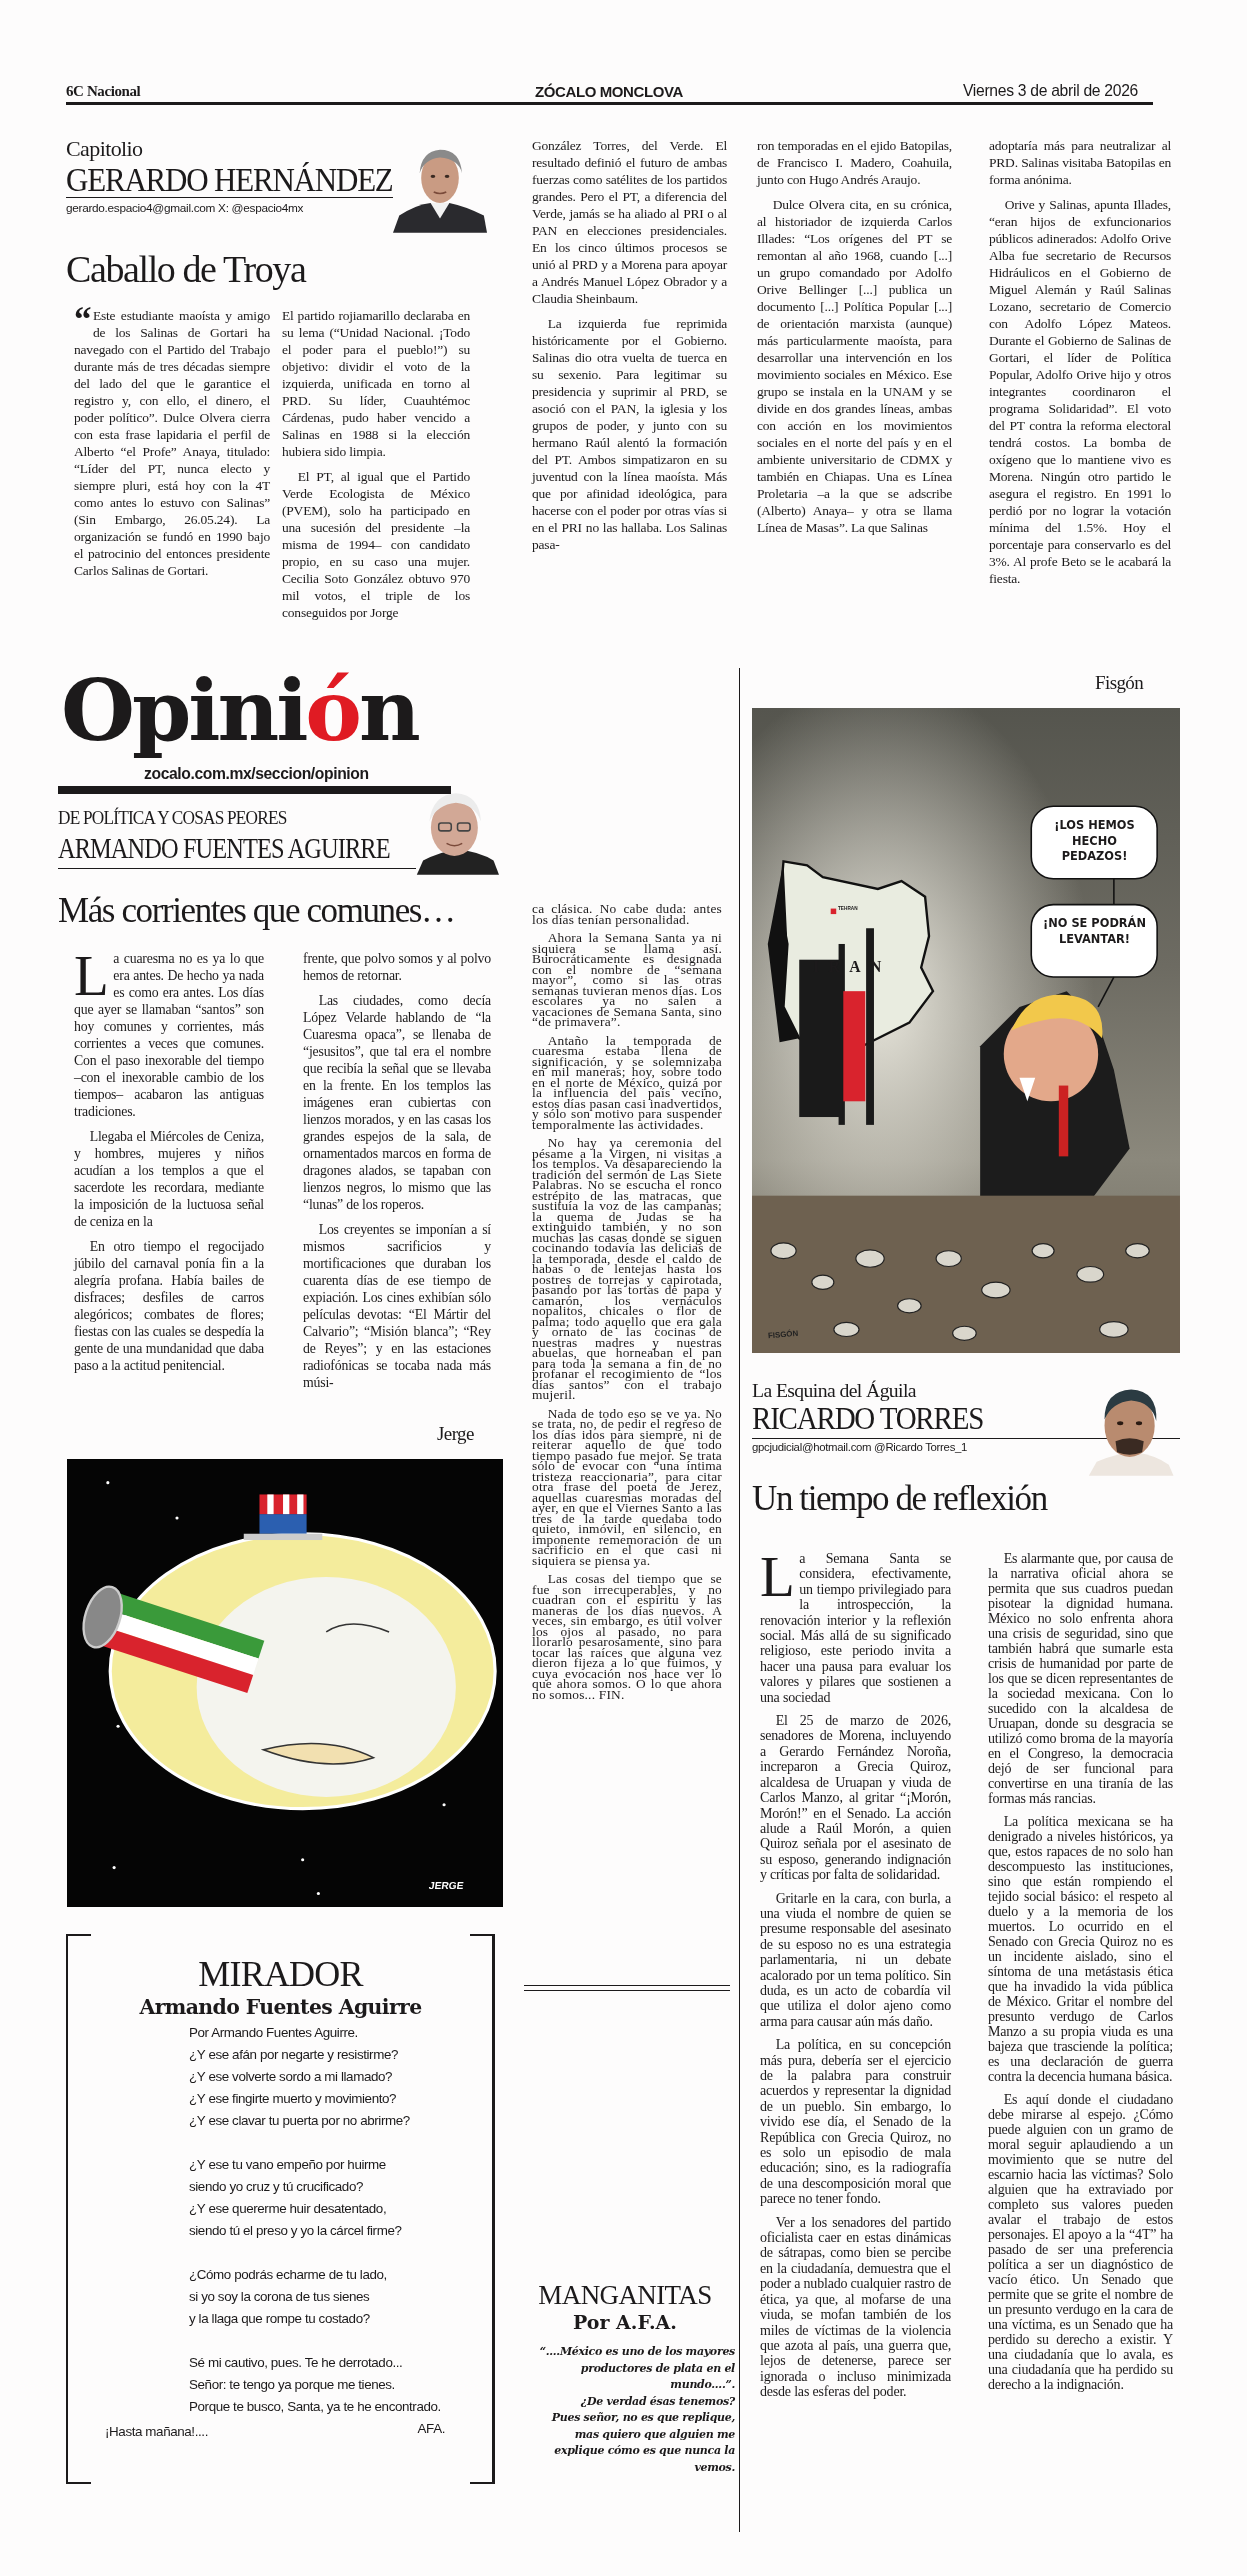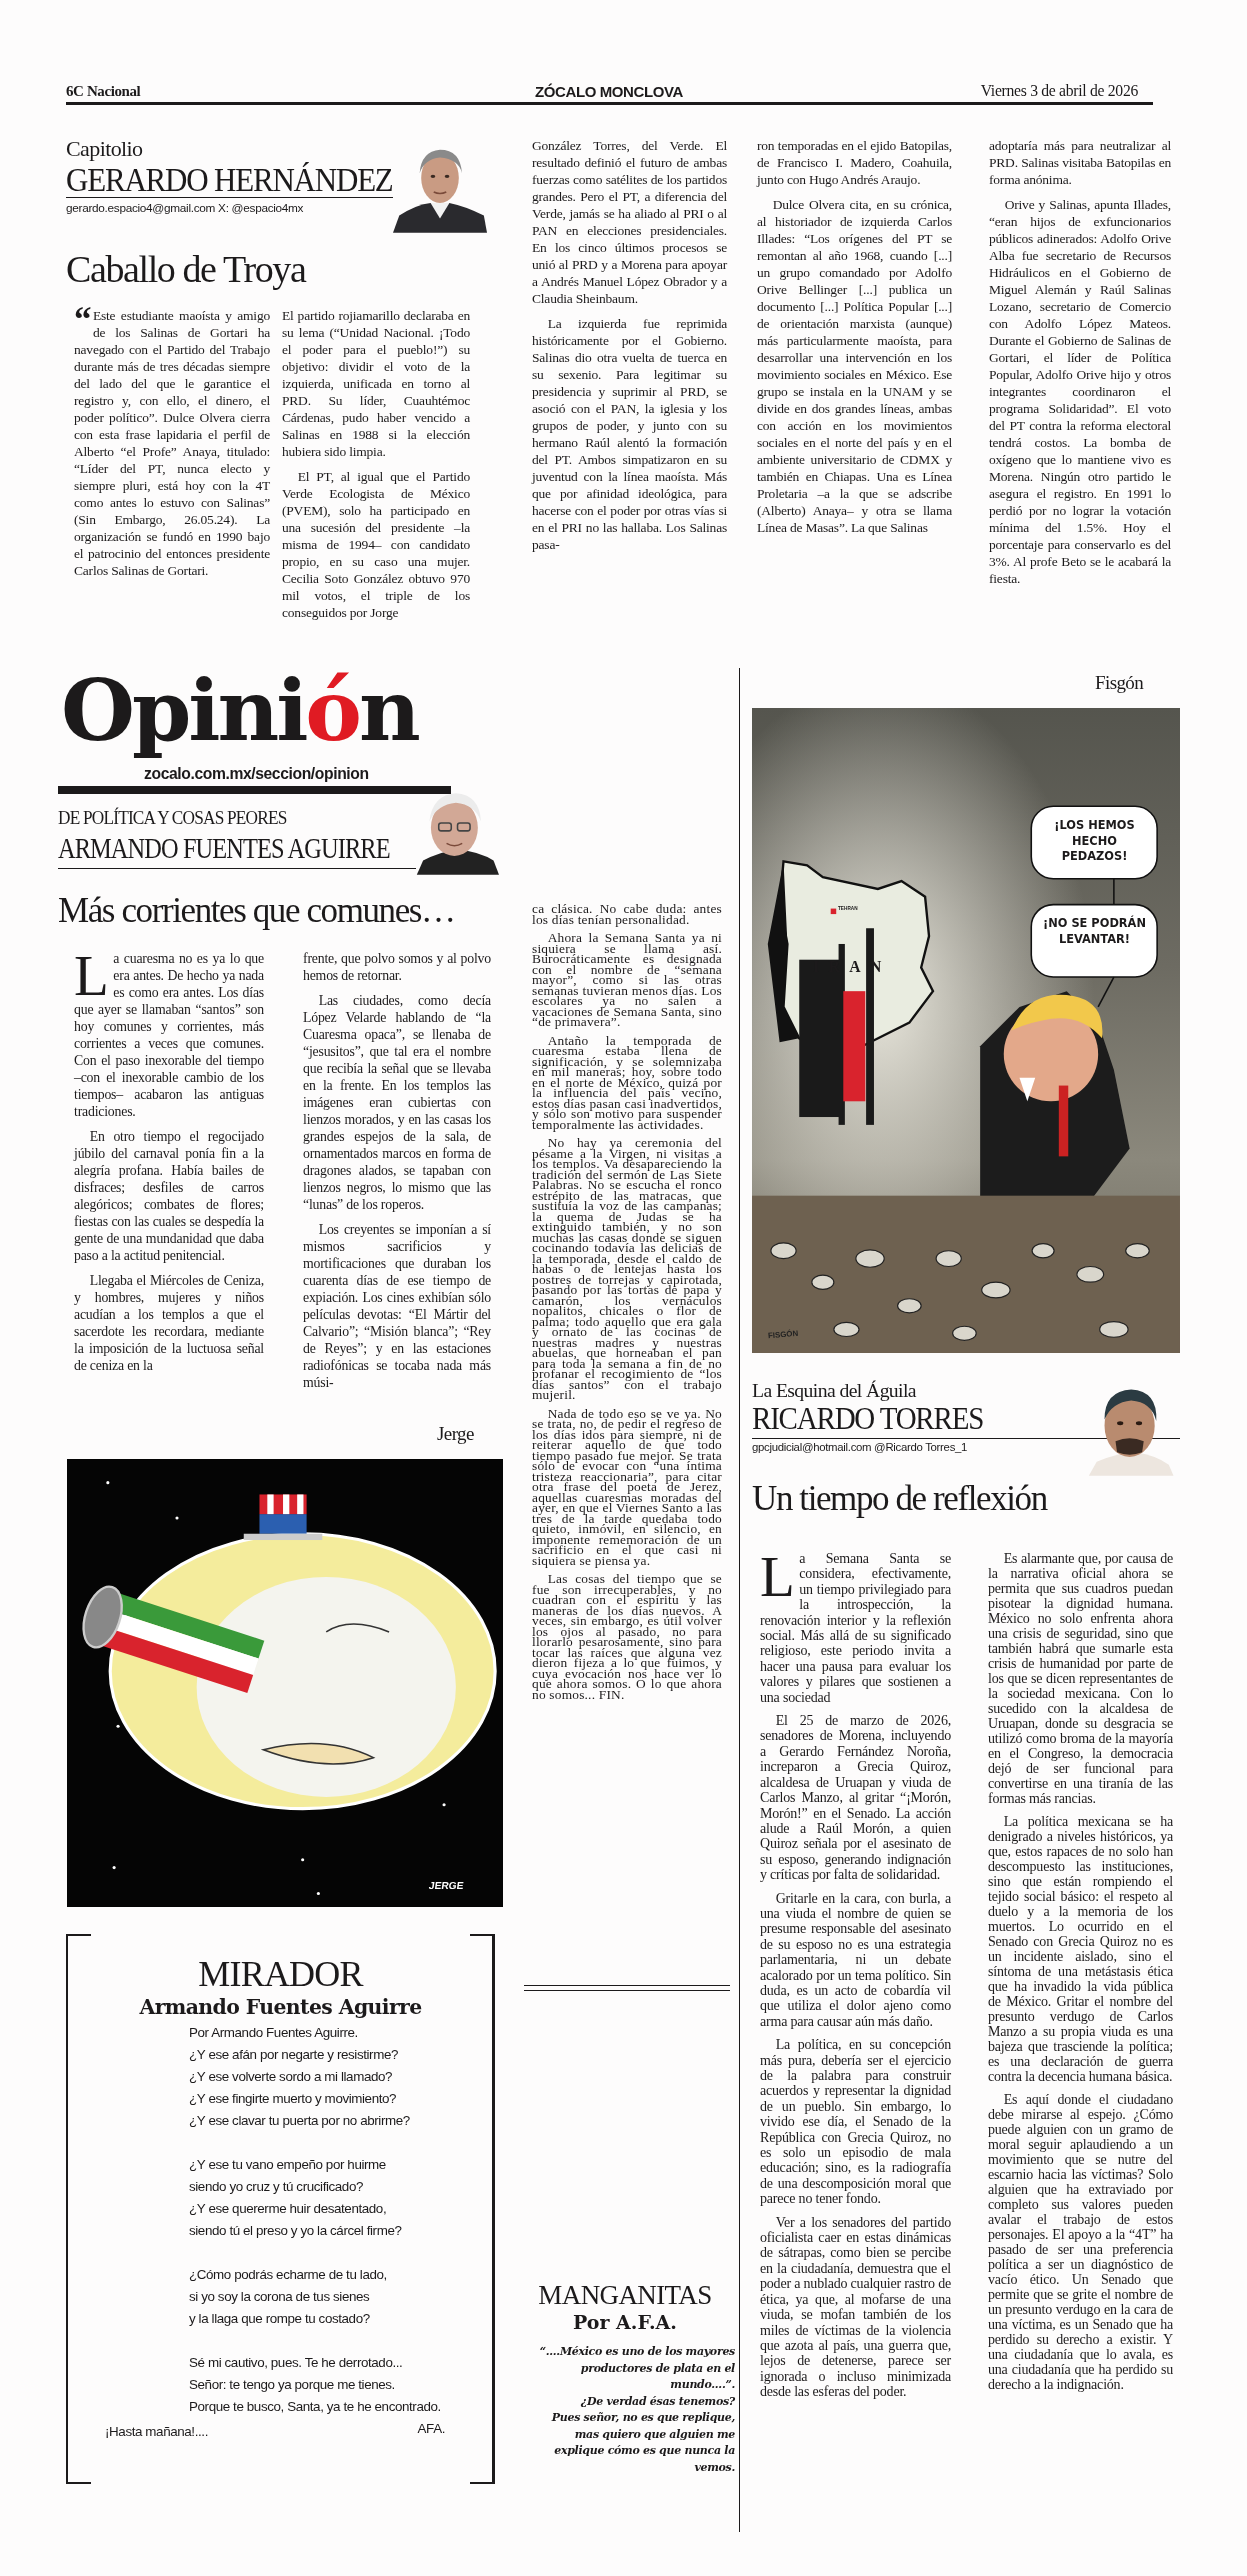--- a/index.html
+++ b/index.html
@@ -1,19 +1,19 @@
 <!DOCTYPE html>
 <html style="font-size:12.6px"><head>
 <meta charset="utf-8">
 <style>
   html, body { margin: 0; padding: 0; background: #fdfcfc; }
   body { width: 1248px; height: 2576px; position: relative; overflow: hidden; color: #1c1a1b; font-family: "Liberation Serif", "DejaVu Serif", serif; }
   .abs { position: absolute; }
   .hdr-left, .hdr-mid { font-family: "Liberation Sans", sans-serif; font-weight: bold; font-size: 15px; letter-spacing: -0.4px; }
-  .hdr-right { font-family: Liberation Serif, serif; font-size: 15.7px; letter-spacing: -0.3px; margin-left: 40px; }
+  .hdr-right { font-family: Liberation Sans, sans-serif; font-size: 15.7px; letter-spacing: -0.3px; margin-left: 40px; }
   .rule-thick { position: absolute; background: #1c1a1b; }
   .col-kicker { font-family: "Liberation Serif", serif; font-size: 22px; letter-spacing: -0.6px; line-height: 1; }
   .col-name { font-family: "Liberation Serif", serif; font-size: 31px; letter-spacing: -1.2px; line-height: 1; transform: scaleY(1.1); transform-origin: left top; }
   .col-contact { font-family: "Liberation Sans", sans-serif; font-size: 11.8px; letter-spacing: -0.3px; }
   .headline { font-family: "Liberation Serif", serif; font-size: 38px; letter-spacing: -1.4px; line-height: 1; }
   .body-col { font-family: "Liberation Serif", serif; font-size: 13.5px; line-height: 17px; text-align: justify; hyphens: manual; letter-spacing: -0.2px; }
   .body-col p { margin: 8px; text-indent: 15.7px; }
   .body-col p.first { text-indent: 0; }
   .dropcap { float: left; font-size: 57px; line-height: 46px; margin: 3.1px 4.7px 0 0; font-family: "Liberation Serif", serif; }
   .quote-mark { font-family: "Liberation Serif", serif; font-weight: bold; font-size: 35px; line-height: 15.7px; float: left; margin: 4.7px 1.6px 0 0; }
@@ -98,22 +98,22 @@
     <rect x="38" y="52" width="16" height="10" rx="3" fill="none" stroke="#444" stroke-width="2"></rect>
     <rect x="62" y="52" width="16" height="10" rx="3" fill="none" stroke="#444" stroke-width="2"></rect>
     <path d="M48 78 Q58 84 68 78" stroke="#7a4a3a" stroke-width="2" fill="none"></path>
   </svg>
 </div>
 
 <div class="abs headline" style="left:58px; top:893px; font-size:35px;">Más corrientes que comunes…</div>
 
 <div class="abs body-col" style="left:66px; top:942px; width:206px; font-size:13.8px; line-height:17px;">
   <p class="first"><span class="dropcap">L</span><span>a cuaresma no es ya lo que era antes. De hecho ya nada es como era antes. Los días que ayer se llamaban “santos” son hoy comunes y corrientes, más corrientes a veces que comunes. Con el paso inexorable del tiempo –con el inexorable cambio de los tiempos– acabaron las antiguas tradiciones.</span></p>
+  <p>Llegaba el Miércoles de Ceniza, y hombres, mujeres y niños acudían a los templos a que el sacerdote les recordara, mediante la imposición de la luctuosa señal de ceniza en la</p>
   <p>En otro tiempo el regocijado júbilo del carnaval ponía fin a la alegría profana. Había bailes de disfraces; desfiles de carros alegóricos; combates de flores; fiestas con las cuales se despedía la gente de una mundanidad que daba paso a la actitud penitencial.</p>
-  <p>Llegaba el Miércoles de Ceniza, y hombres, mujeres y niños acudían a los templos a que el sacerdote les recordara, mediante la imposición de la luctuosa señal de ceniza en la</p>
 </div>
 <div class="abs body-col" style="left:295px; top:942px; width:204px; font-size:13.8px; line-height:17px;">
   <p class="first">frente, que polvo somos y al polvo hemos de retornar.</p>
   <p>Las ciudades, como decía López Velarde hablando de “la Cuaresma opaca”, se llenaba de “jesusitos”, que tal era el nombre que recibía la señal que se llevaba en la frente. En los templos las imágenes eran cubiertas con lienzos morados, y en las casas los grandes espejos de la sala, de ornamentados marcos en forma de dragones alados, se tapaban con lienzos negros, lo mismo que las “lunas” de los roperos.</p>
   <p>Los creyentes se imponían a sí mismos sacrificios y mortificaciones que duraban los cuarenta días de ese tiempo de expiación. Los cines exhibían sólo películas devotas: “El Mártir del Calvario”; “Misión blanca”; “Rey de Reyes”; y en las estaciones radiofónicas se tocaba nada más músi-</p>
 </div>
 <div class="abs body-col" style="left:524px; top:896px; width:206px; font-size:13.4px; line-height:10.5px; letter-spacing:0.2px;">
   <p class="first">ca clásica. No cabe duda: antes los días tenían personalidad.</p>
   <p>Ahora la Semana Santa ya ni siquiera se llama así. Burocráticamente es designada con el nombre de “semana mayor”, como si las otras semanas tuvieran menos días. Los escolares ya no salen a vacaciones de Semana Santa, sino “de primavera”.</p>
   <p>Antaño la temporada de cuaresma estaba llena de significación, y se solemnizaba en mil maneras; hoy, sobre todo en el norte de México, quizá por la influencia del país vecino, estos días pasan casi inadvertidos, y sólo son motivo para suspender temporalmente las actividades.</p>

